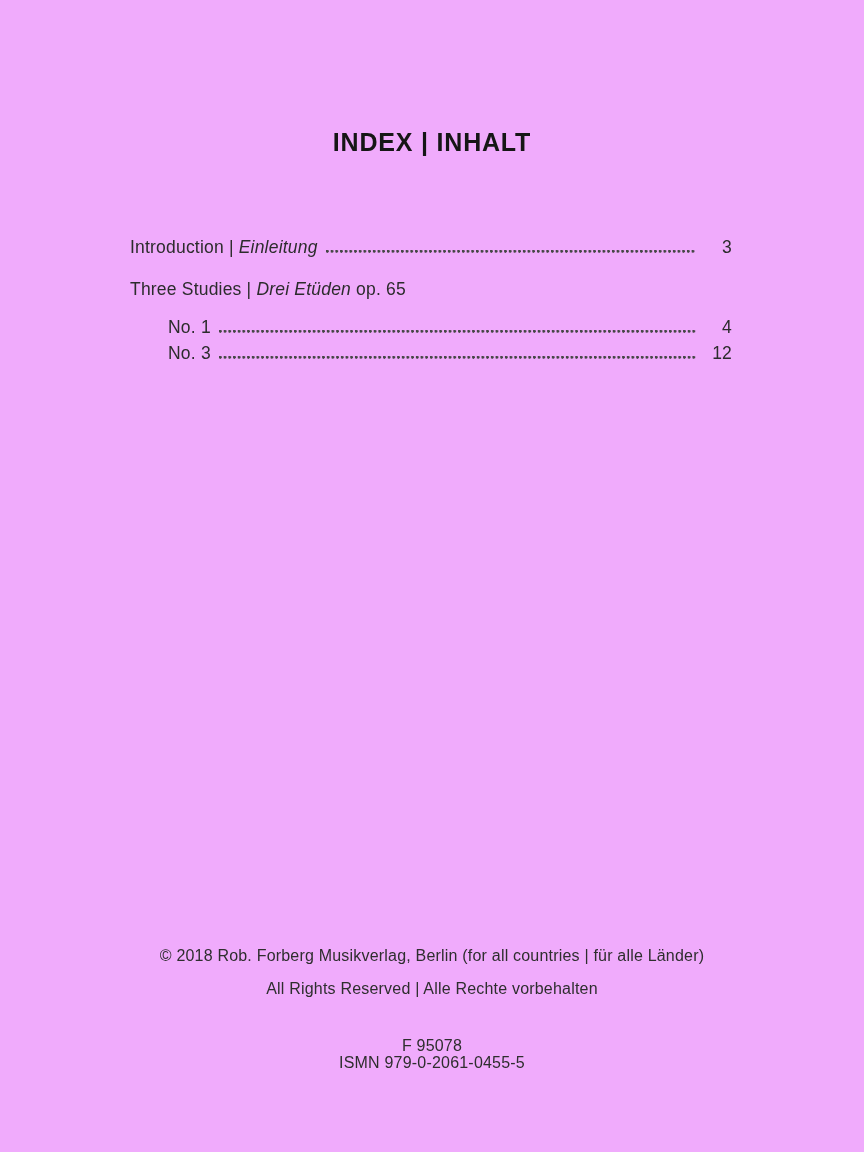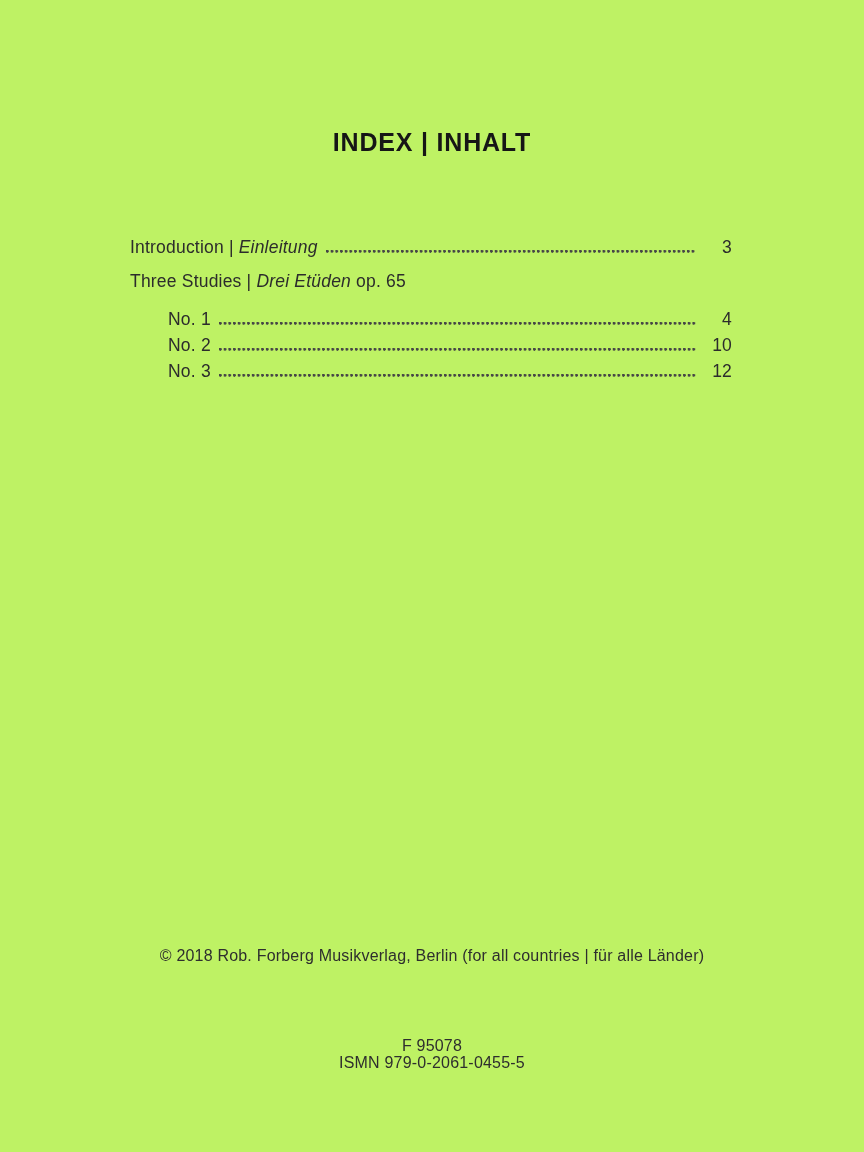--- a/index.html
+++ b/index.html
@@ -1,20 +1,20 @@
 <!DOCTYPE html>
 <html><head>
 <meta charset="utf-8">
 <style>
   html, body { margin: 0; padding: 0; background: #ffffff; }
   .page {
     position: relative;
     width: 864px;
     height: 1152px;
-    background: #bef264;
+    background: #f0abfc;
     font-family: "Liberation Sans", sans-serif;
     color: #2c2c2c;
     overflow: hidden;
   }
 
   
   .title {
     position: absolute;
     top: 127px;
     left: 0;
@@ -38,21 +38,21 @@
     font-weight: 400;
     letter-spacing: 0.2px;
     color: #2c2c2c;
   }
   .toc-row {
     display: flex;
     align-items: baseline;
     line-height: 26px;
     white-space: pre;
   }
-  .toc-section { margin-top: 8px; }
+  .toc-section { margin-top: 16px; }
   .toc-sub { padding-left: 38px; }
   .toc-sub-first { margin-top: 12px; justify-content: space-between; }
   .italic { font-style: italic; }
   .leader {
     flex: 1 1 auto;
     align-self: stretch;
     margin: 0 10px 0 8px;
     background-image: radial-gradient(circle at 1.3px 1.3px, #464646 1.15px, rgba(0,0,0,0) 1.7px);
     background-size: 4.7px 3px;
     background-repeat: repeat-x;
@@ -100,35 +100,31 @@
     <div class="toc-row toc-section">
       <span><span>Three Studies | </span><span class="italic">Drei Etüden</span><span> op. 65</span></span>
     </div>
 
     <div class="toc-row toc-sub toc-sub-first">
       <span>No. 1</span>
       <span class="leader"></span>
       <span class="pagenum">4</span>
     </div>
 
-    <div class="toc-row toc-sub">
-      <span>No. 2</span>
-      <span class="leader"></span>
-      <span class="pagenum">10</span>
-    </div>
 
     <div class="toc-row toc-sub">
       <span>No. 3</span>
       <span class="leader"></span>
       <span class="pagenum">12</span>
     </div>
 
   </div>
 
   <div class="footer-line footer-copyright">© 2018 Rob. Forberg Musikverlag, Berlin (for all countries | für alle Länder)</div>
 
+  <div class="footer-line footer-rights">All Rights Reserved | Alle Rechte vorbehalten</div>
 
   <div class="footer-line footer-plate">
     <div>F 95078</div>
     <div>ISMN 979-0-2061-0455-5</div>
   </div>
 
 </div>
 
 </body></html>

